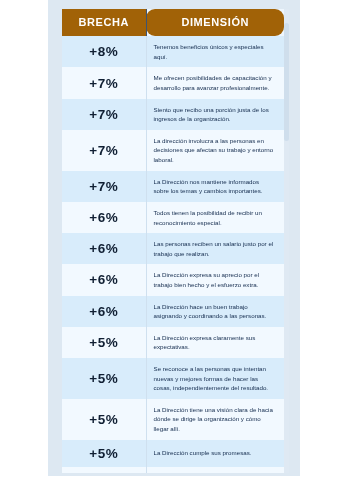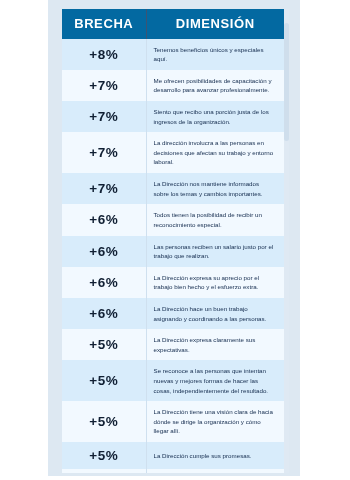--- a/index.html
+++ b/index.html
@@ -51,32 +51,32 @@
     height: 118px;
     background: #cfdeec;
     border-radius: 3px;
   }
   table.gap-table {
     width: 222px;
     border-collapse: collapse;
     table-layout: fixed;
   }
   thead th {
-    background: #0369a1;
+    background: #a16207;
     color: #ffffff;
-    font-size: 13px;
+    font-size: 11px;
     font-weight: bold;
     letter-spacing: 0.6px;
     padding: 7px 2px 7px 2px;
     text-align: center;
     vertical-align: middle;
     line-height: 1.2;
   }
   thead th.th-brecha { width: 84px; border-right: 1px solid #3c5473; }
-  thead th.th-dim    { width: 138px; }
+  thead th.th-dim    { width: 138px; border-radius: 9px; }
 
   tbody td {
     vertical-align: middle;
     color: #1b2b3d;
   }
   td.cell-gap {
     width: 84px;
     text-align: center;
     font-size: 13.5px;
     font-weight: bold;

